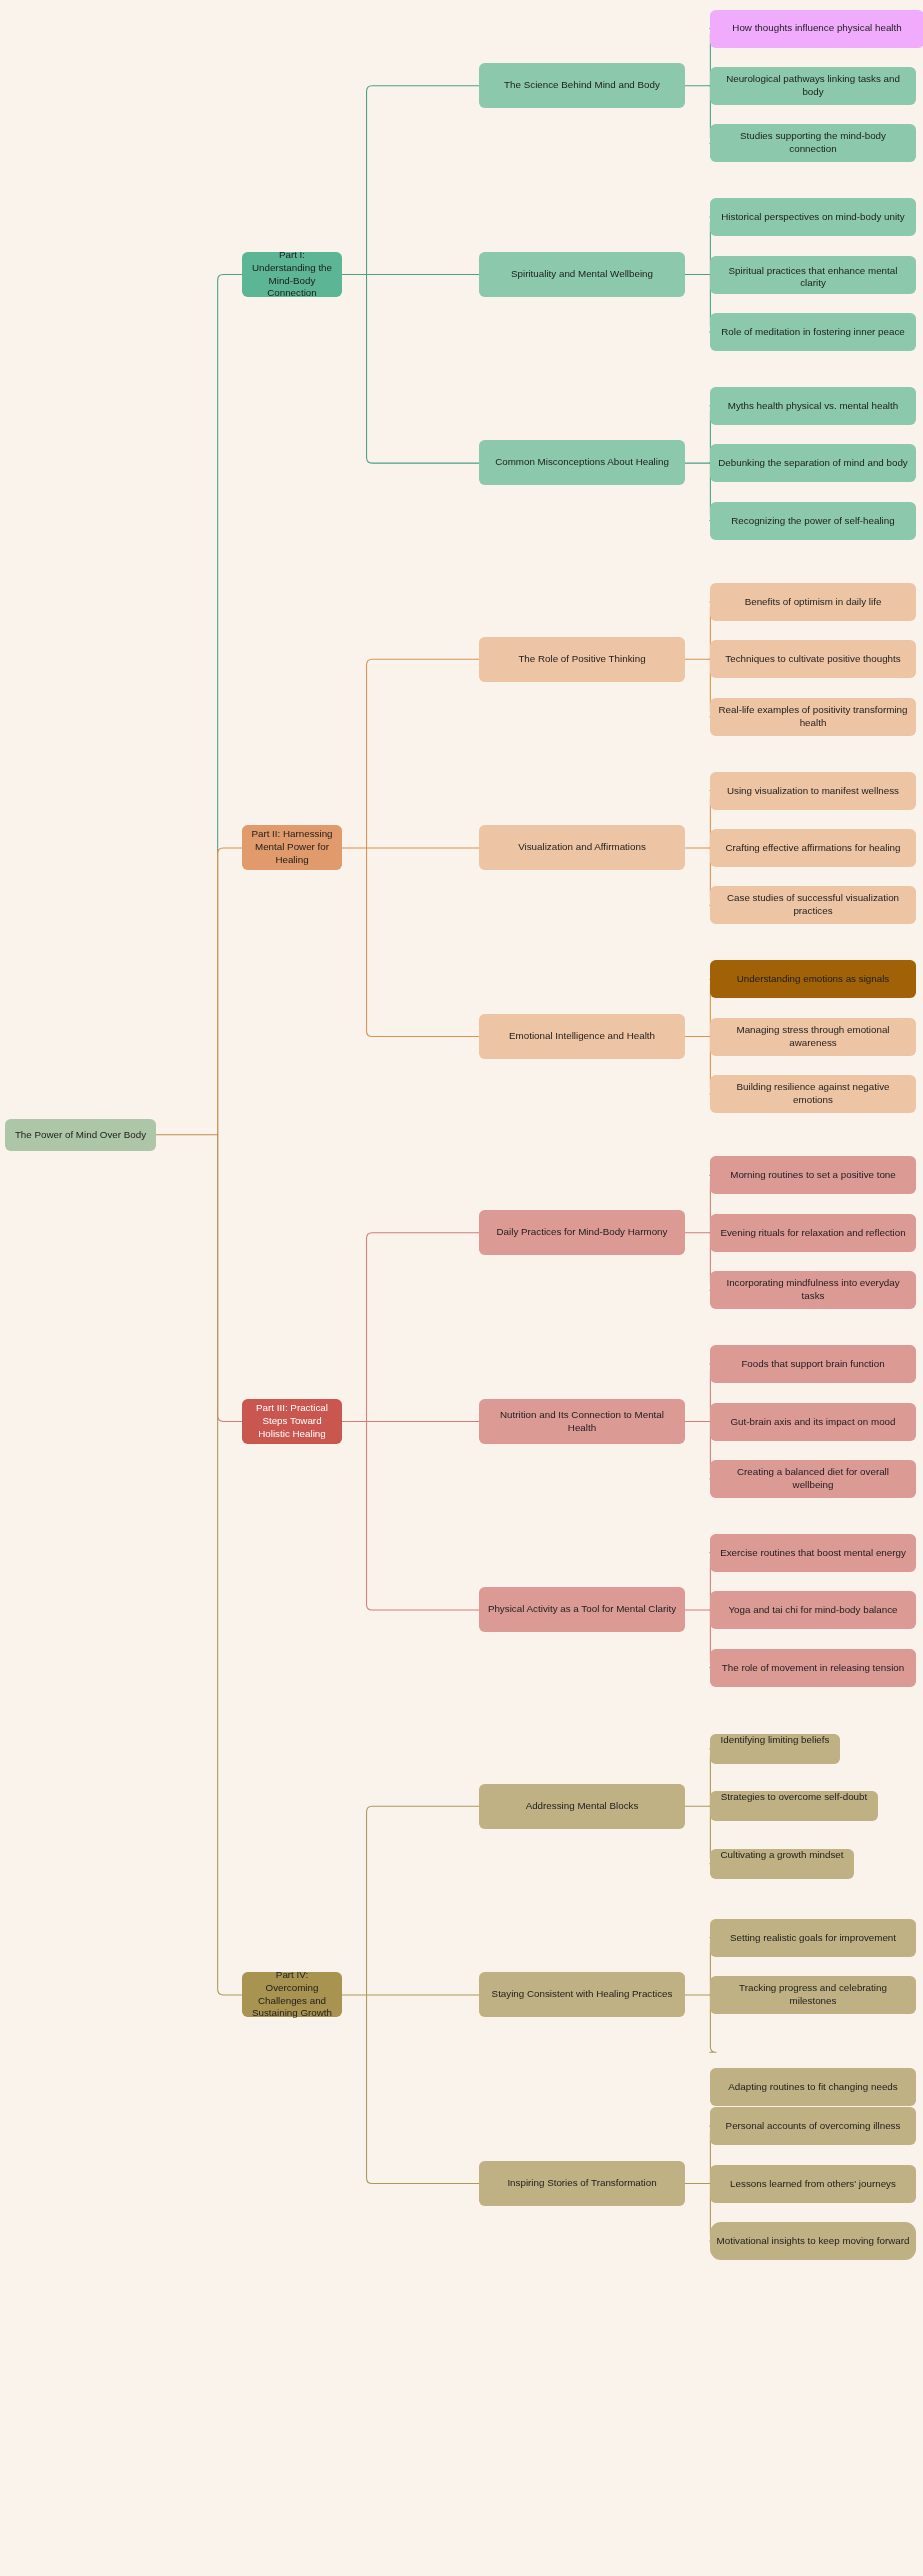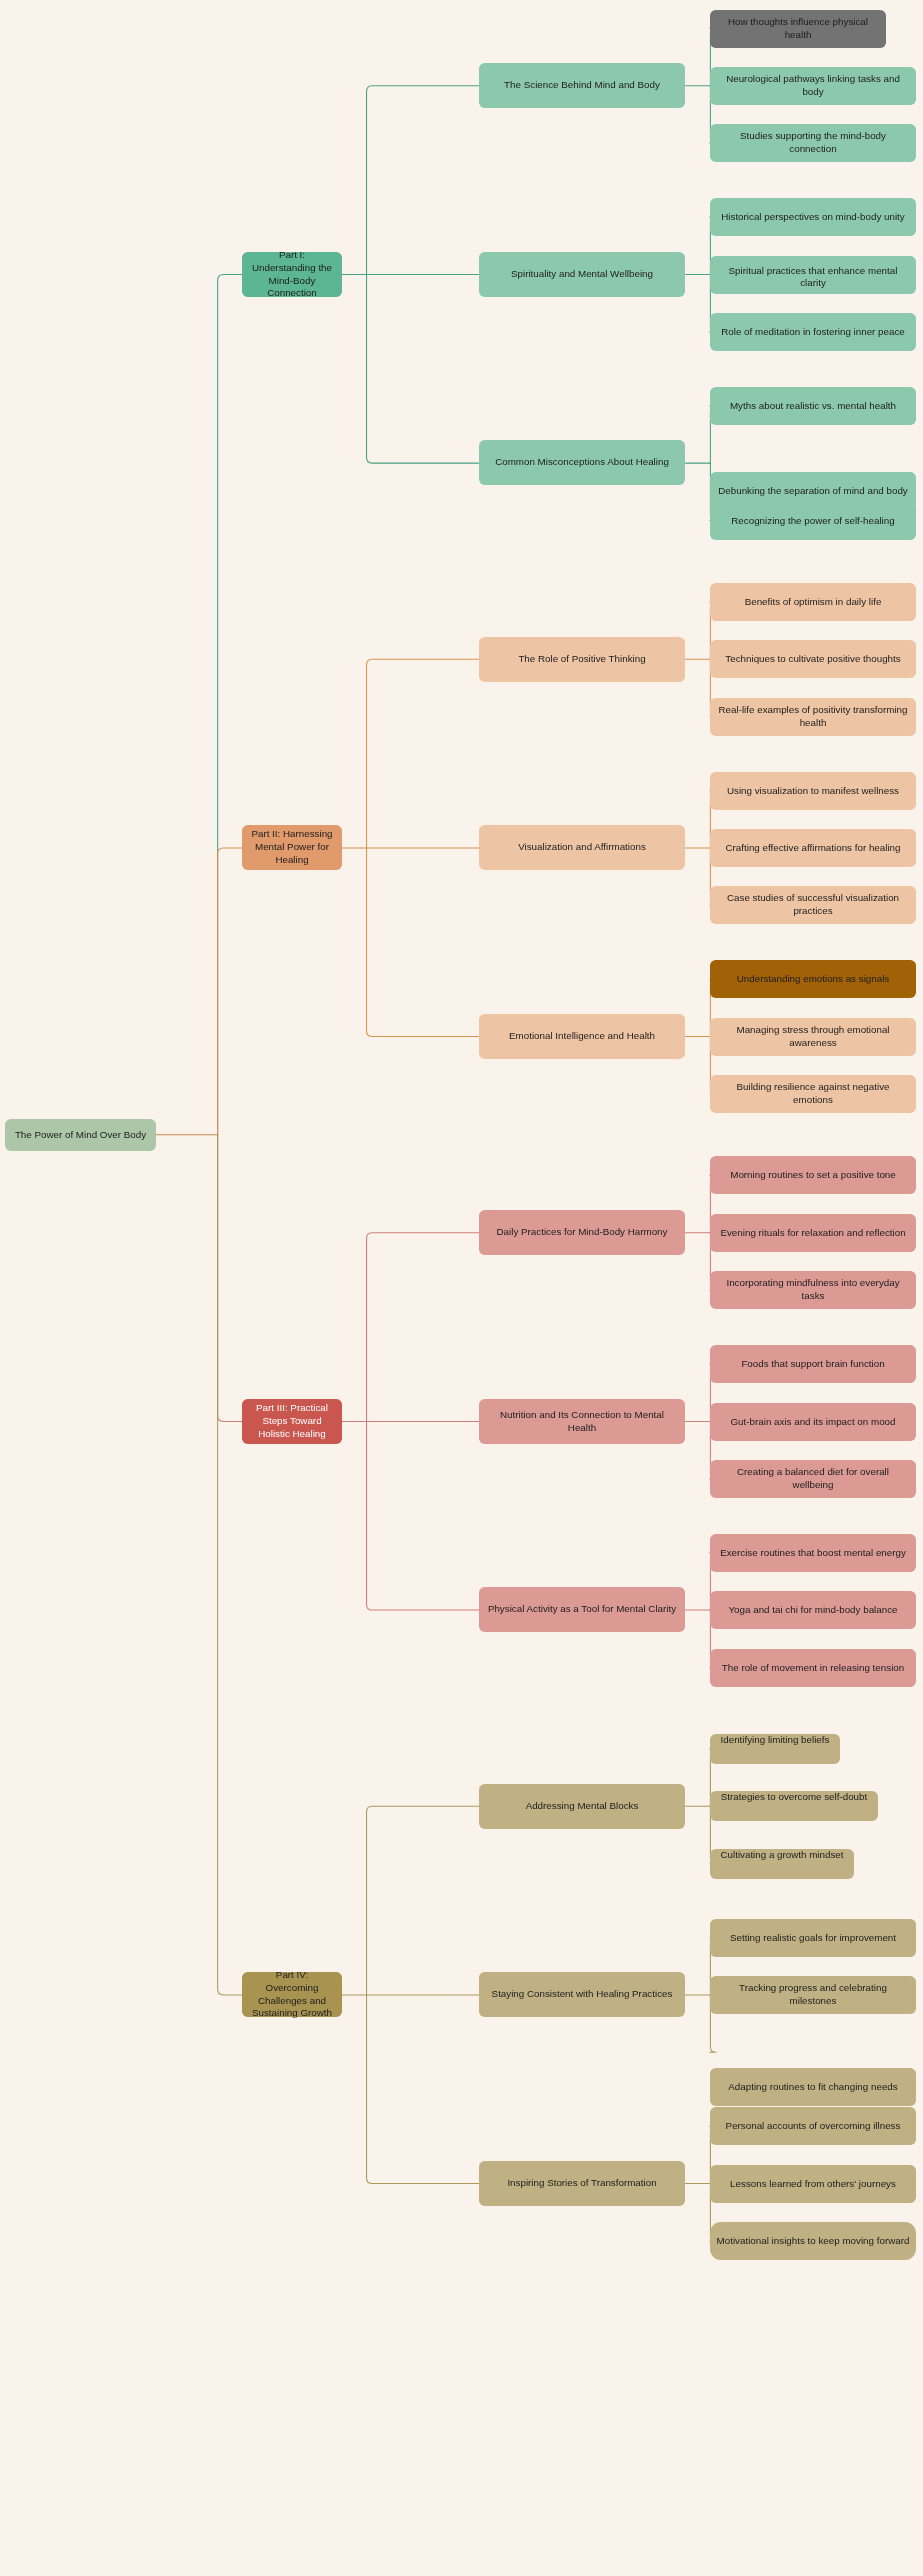--- a/index.html
+++ b/index.html
@@ -126,21 +126,21 @@
       <path d="M 1126 3461 L 1126 3543 Q 1126 3552 1135 3552 L 1125 3552" fill="none" stroke="#ab9a5b" stroke-width="1.7" stroke-linecap="round" stroke-linejoin="round"></path>
       <path d="M 248 1798.5 L 345 1798.5" fill="none" stroke="#c08a4e" stroke-width="1.7" stroke-linecap="round"></path>
     </svg>
   <div id="nodes">
       <div class="node lvl1" style="left: 242px; width: 100px; height: 45px; top: 252px; background: rgb(92, 181, 149); color: rgb(28, 28, 28);">
         <span>Part I: Understanding the Mind-Body Connection</span>
       </div>
       <div class="node lvl2" style="left: 479px; width: 206px; height: 45px; top: 63px; background: rgb(140, 201, 172); color: rgb(28, 28, 28);">
         <span>The Science Behind Mind and Body</span>
       </div>
-      <div class="node lvl3" style="left: 710px; width: 176px; height: 38px; top: 9.5px; background: #737373; color: rgb(28, 28, 28);">
+      <div class="node lvl3" style="left: 710px; width: 214px; height: 38px; top: 9.5px; background: #f0abfc; color: rgb(28, 28, 28);">
         <span>How thoughts influence physical health</span>
       </div>
       <div class="node lvl3" style="left: 710px; width: 206px; height: 38px; top: 67px; background: rgb(140, 201, 172); color: rgb(28, 28, 28);">
         <span>Neurological pathways linking tasks and body</span>
       </div>
       <div class="node lvl3" style="left: 710px; width: 206px; height: 38px; top: 124px; background: rgb(140, 201, 172); color: rgb(28, 28, 28);">
         <span>Studies supporting the mind-body connection</span>
       </div>
       <div class="node lvl2" style="left: 479px; width: 206px; height: 45px; top: 252px; background: rgb(140, 201, 172); color: rgb(28, 28, 28);">
         <span>Spirituality and Mental Wellbeing</span>
@@ -151,23 +151,23 @@
       <div class="node lvl3" style="left: 710px; width: 206px; height: 38px; top: 256px; background: rgb(140, 201, 172); color: rgb(28, 28, 28); align-items: flex-end;">
         <span>Spiritual practices that enhance mental clarity</span>
       </div>
       <div class="node lvl3" style="left: 710px; width: 206px; height: 38px; top: 313px; background: rgb(140, 201, 172); color: rgb(28, 28, 28);">
         <span>Role of meditation in fostering inner peace</span>
       </div>
       <div class="node lvl2" style="left: 479px; width: 206px; height: 45px; top: 440px; background: rgb(140, 201, 172); color: rgb(28, 28, 28);">
         <span>Common Misconceptions About Healing</span>
       </div>
       <div class="node lvl3" style="left: 710px; width: 206px; height: 38px; top: 387px; background: rgb(140, 201, 172); color: rgb(28, 28, 28);">
-        <span>Myths about realistic vs. mental health</span>
-      </div>
-      <div class="node lvl3" style="left: 710px; width: 206px; height: 38px; top: 444px; background: rgb(140, 201, 172); color: rgb(28, 28, 28); margin-top: 28px;">
+        <span>Myths health physical vs. mental health</span>
+      </div>
+      <div class="node lvl3" style="left: 710px; width: 206px; height: 38px; top: 444px; background: rgb(140, 201, 172); color: rgb(28, 28, 28);">
         <span>Debunking the separation of mind and body</span>
       </div>
       <div class="node lvl3" style="left: 710px; width: 206px; height: 38px; top: 502px; background: rgb(140, 201, 172); color: rgb(28, 28, 28);">
         <span>Recognizing the power of self-healing</span>
       </div>
       <div class="node lvl1" style="left: 242px; width: 100px; height: 45px; top: 825px; background: rgb(224, 154, 107); color: rgb(28, 28, 28);">
         <span>Part II: Harnessing Mental Power for Healing</span>
       </div>
       <div class="node lvl2" style="left: 479px; width: 206px; height: 45px; top: 637px; background: rgb(238, 197, 164); color: rgb(28, 28, 28);">
         <span>The Role of Positive Thinking</span>

